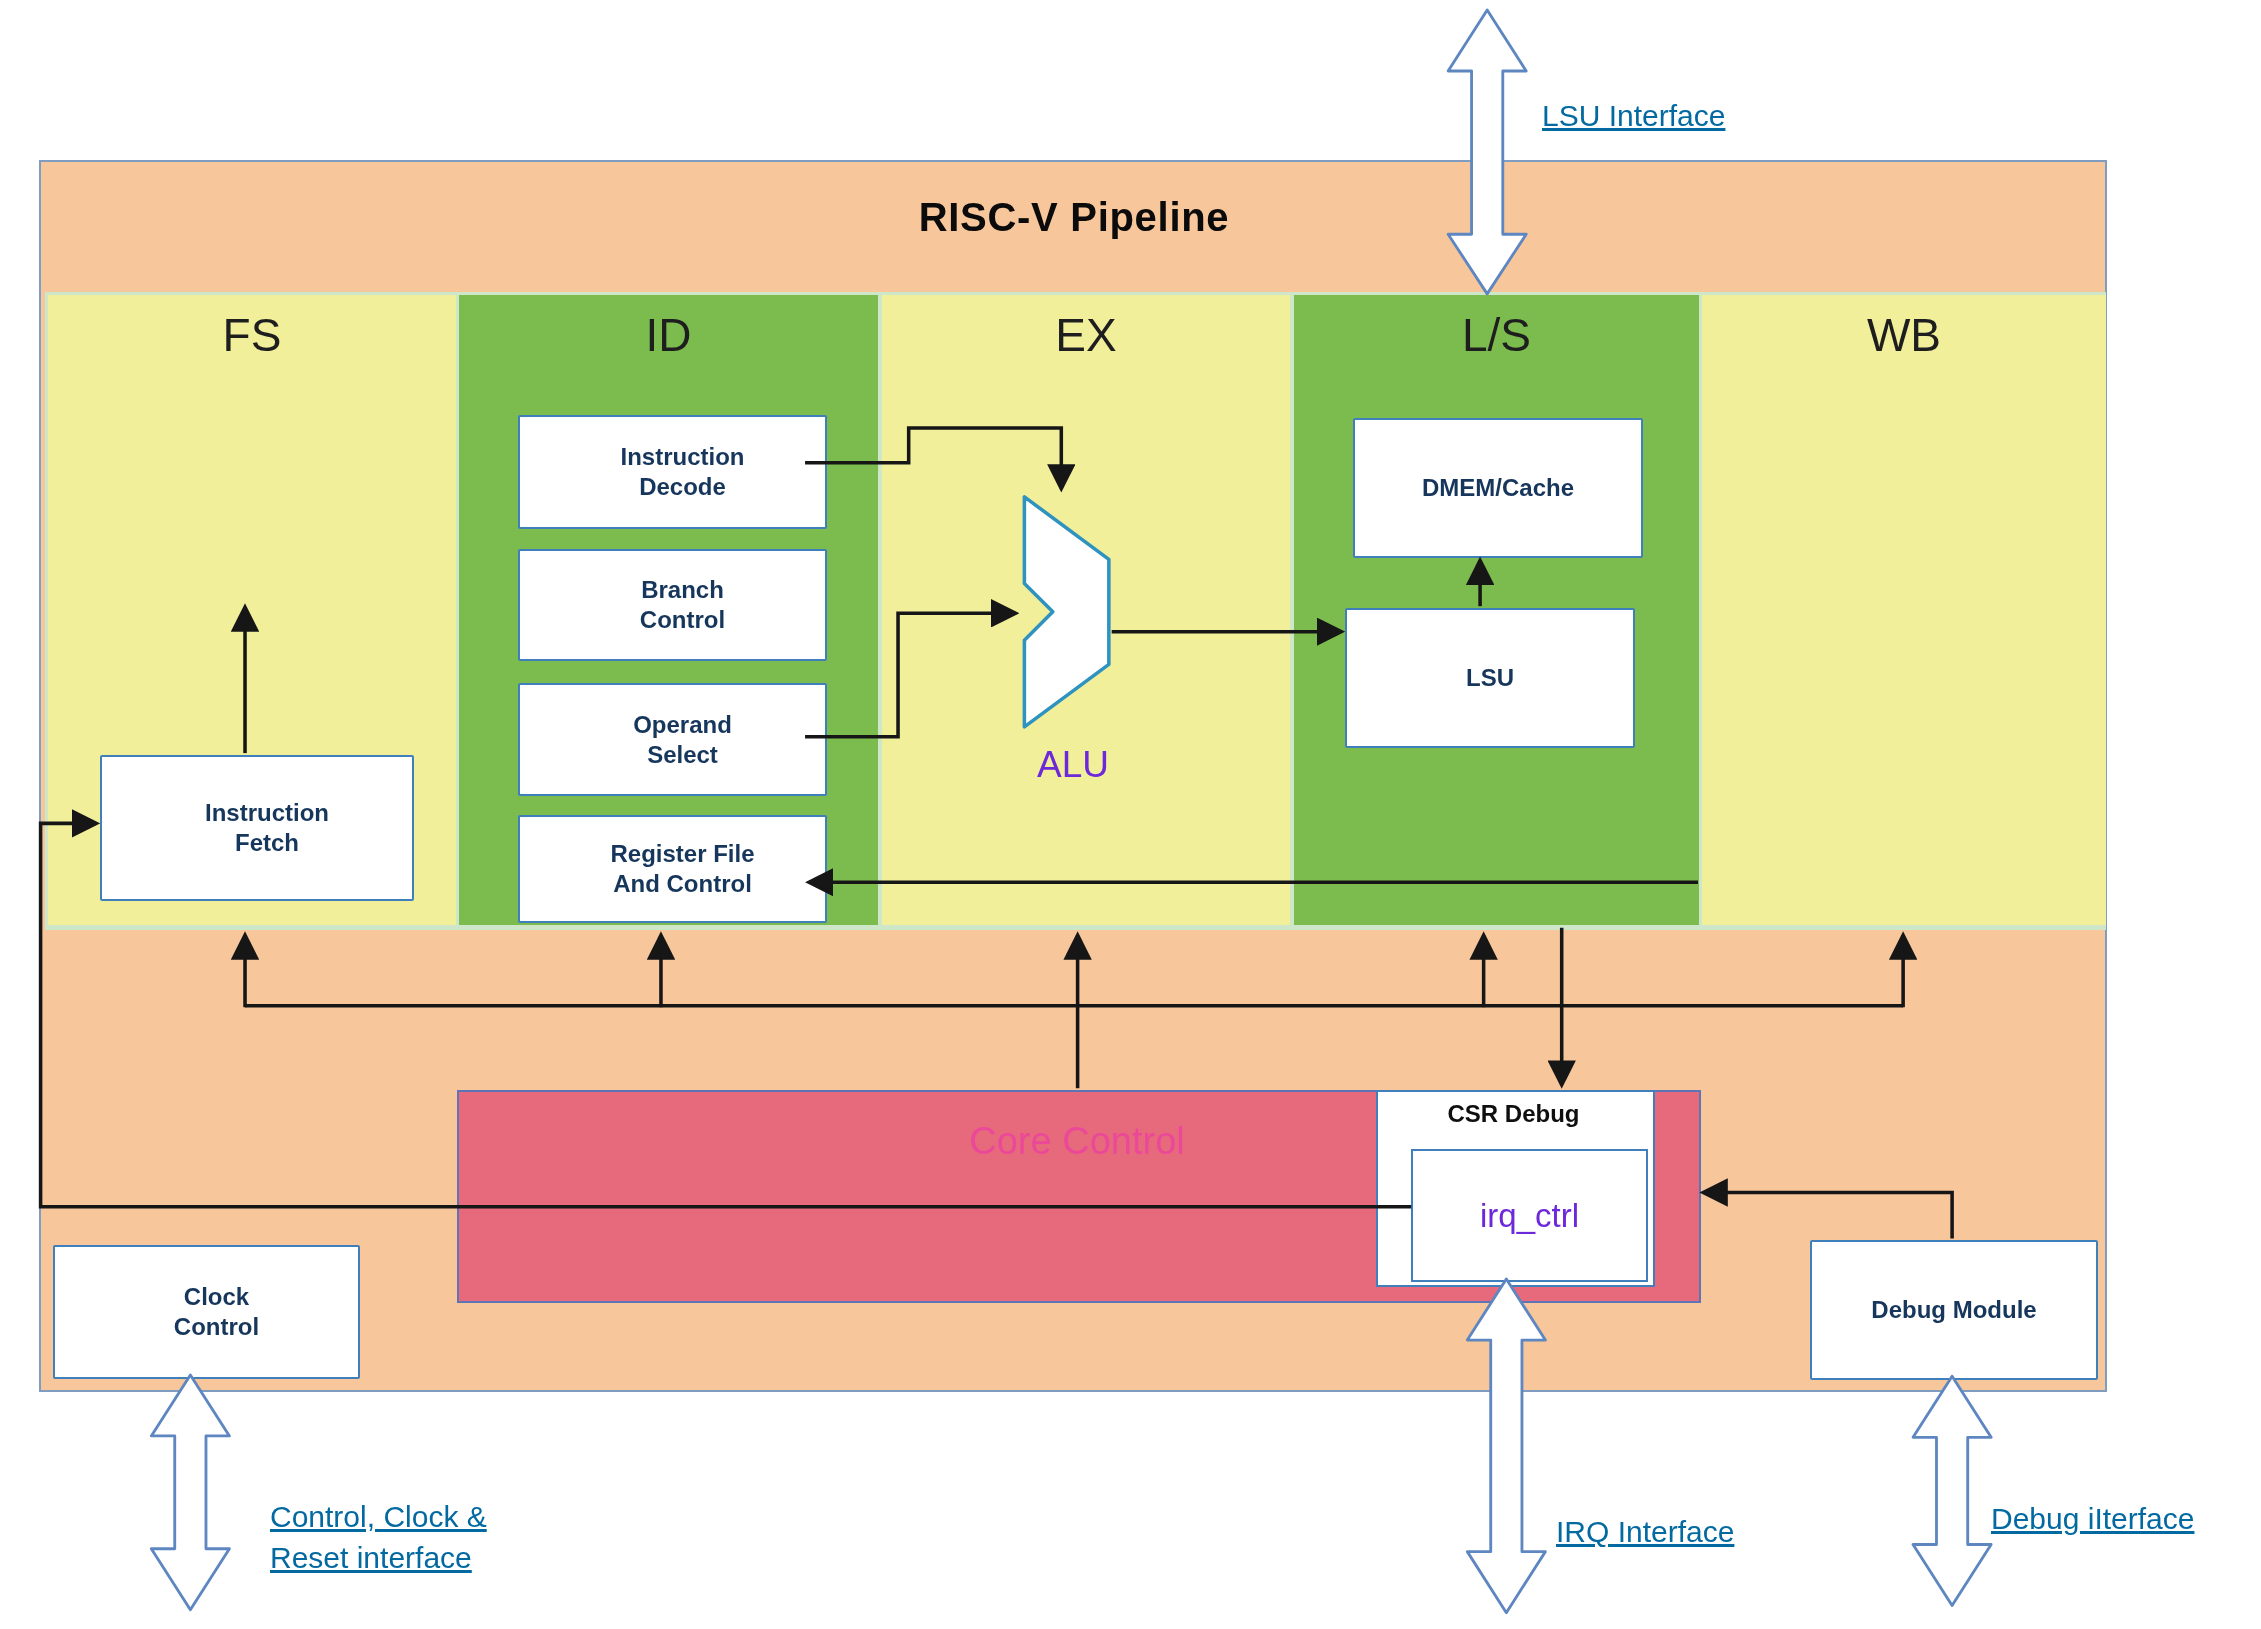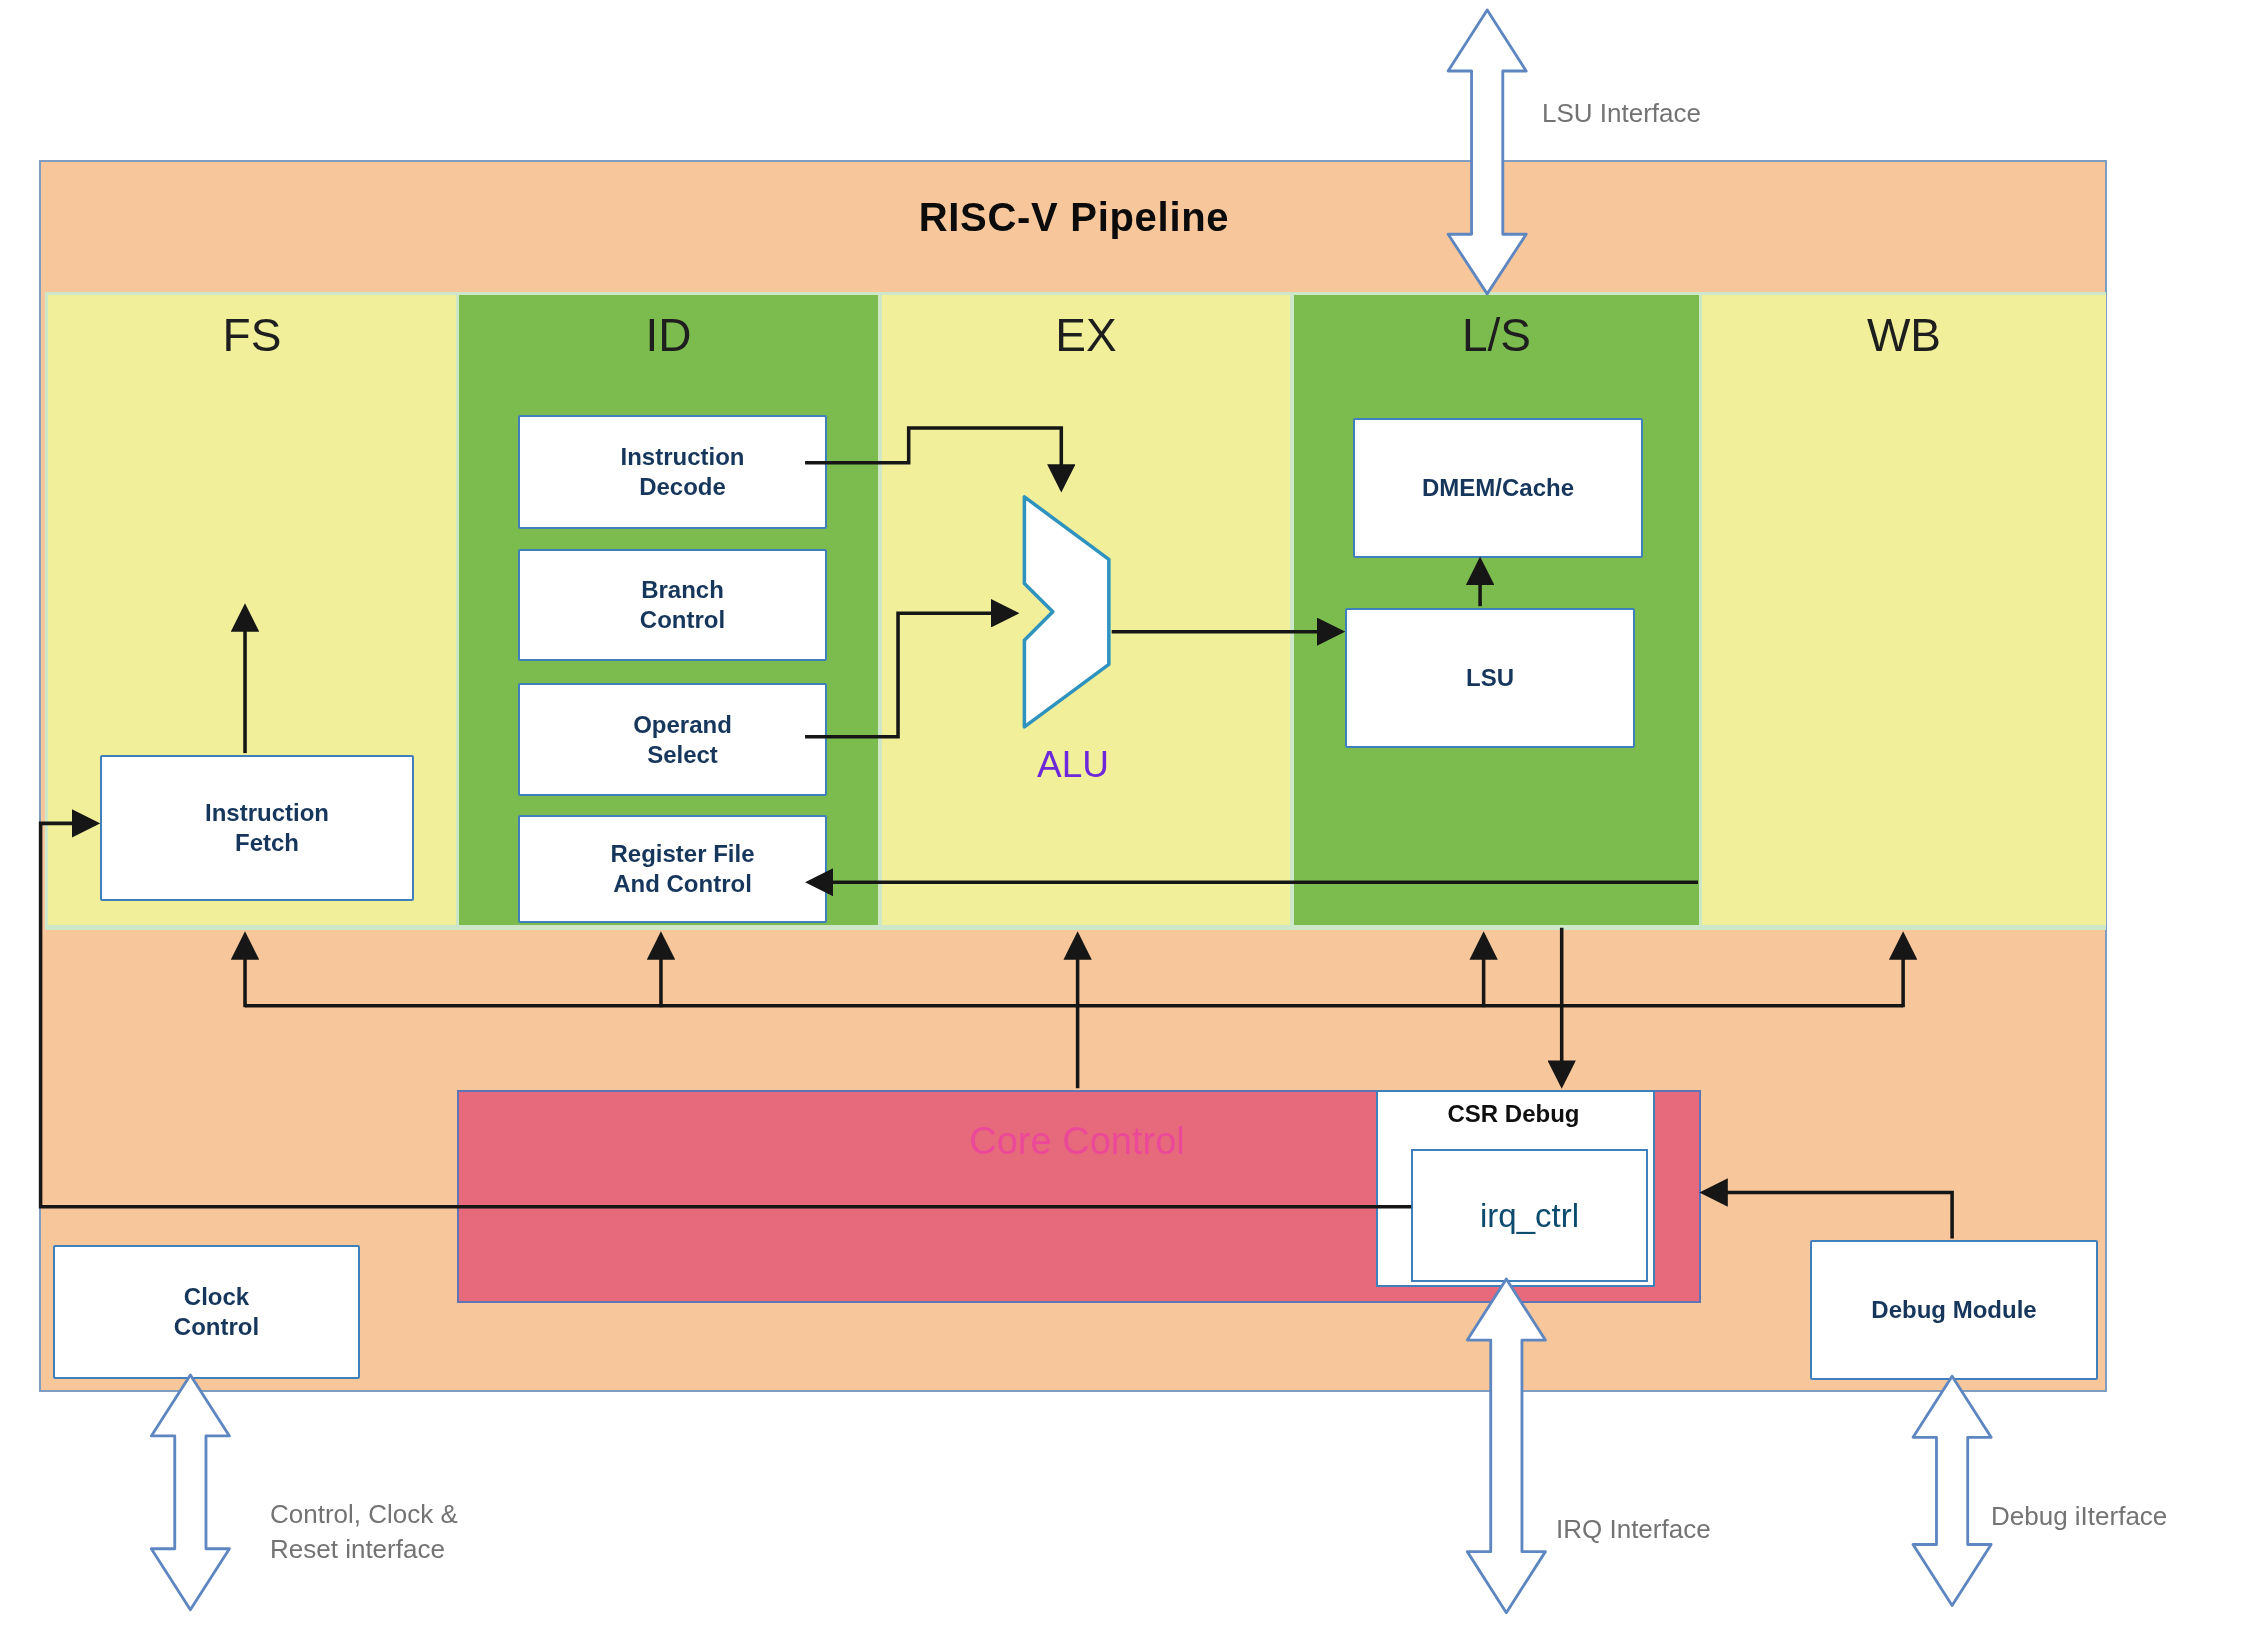--- a/index.html
+++ b/index.html
@@ -40,27 +40,27 @@
   #core-label{left:457px;top:1113px;width:1240px;height:57px;z-index:4;
         display:flex;align-items:center;justify-content:center;
         font-size:38px;color:#ec4899;}
   #csr{left:1376px;top:1090px;width:275px;height:193px;background:#ffffff;
        border:2.8px solid #3F7FBC;z-index:5;}
   #csr-label{left:1376px;top:1098px;width:275px;height:31px;z-index:6;
        display:flex;align-items:center;justify-content:center;
        font-weight:bold;font-size:24px;color:#0f0f0f;}
   #irq{left:1411px;top:1149px;width:233px;height:129px;background:#ffffff;
        border:2.8px solid #3F7FBC;z-index:6;display:flex;align-items:center;
-       justify-content:center;font-size:33px;color:#0c4a6e;}
+       justify-content:center;font-size:33px;color:#6d28d9;}
   #alu-label{left:995px;top:740px;width:156px;height:50px;z-index:5;
        display:flex;align-items:center;justify-content:center;
        font-size:37px;color:#6d28d9;}
   
   .iface-label{
-    z-index:7;font-size:26px;color:#737373;line-height:1.35;
+    z-index:7;font-size:30px;color:#0369a1;line-height:1.35;text-decoration:underline;
   }
   #svg-layer{left:0;top:0;width:2261px;height:1629px;z-index:6;pointer-events:none;}
 </style>
 </head>
 <body>
 
 <div id="canvas">
 
   <div id="outer" class="abs"></div>
   <div id="title" class="abs">RISC-V Pipeline</div>

